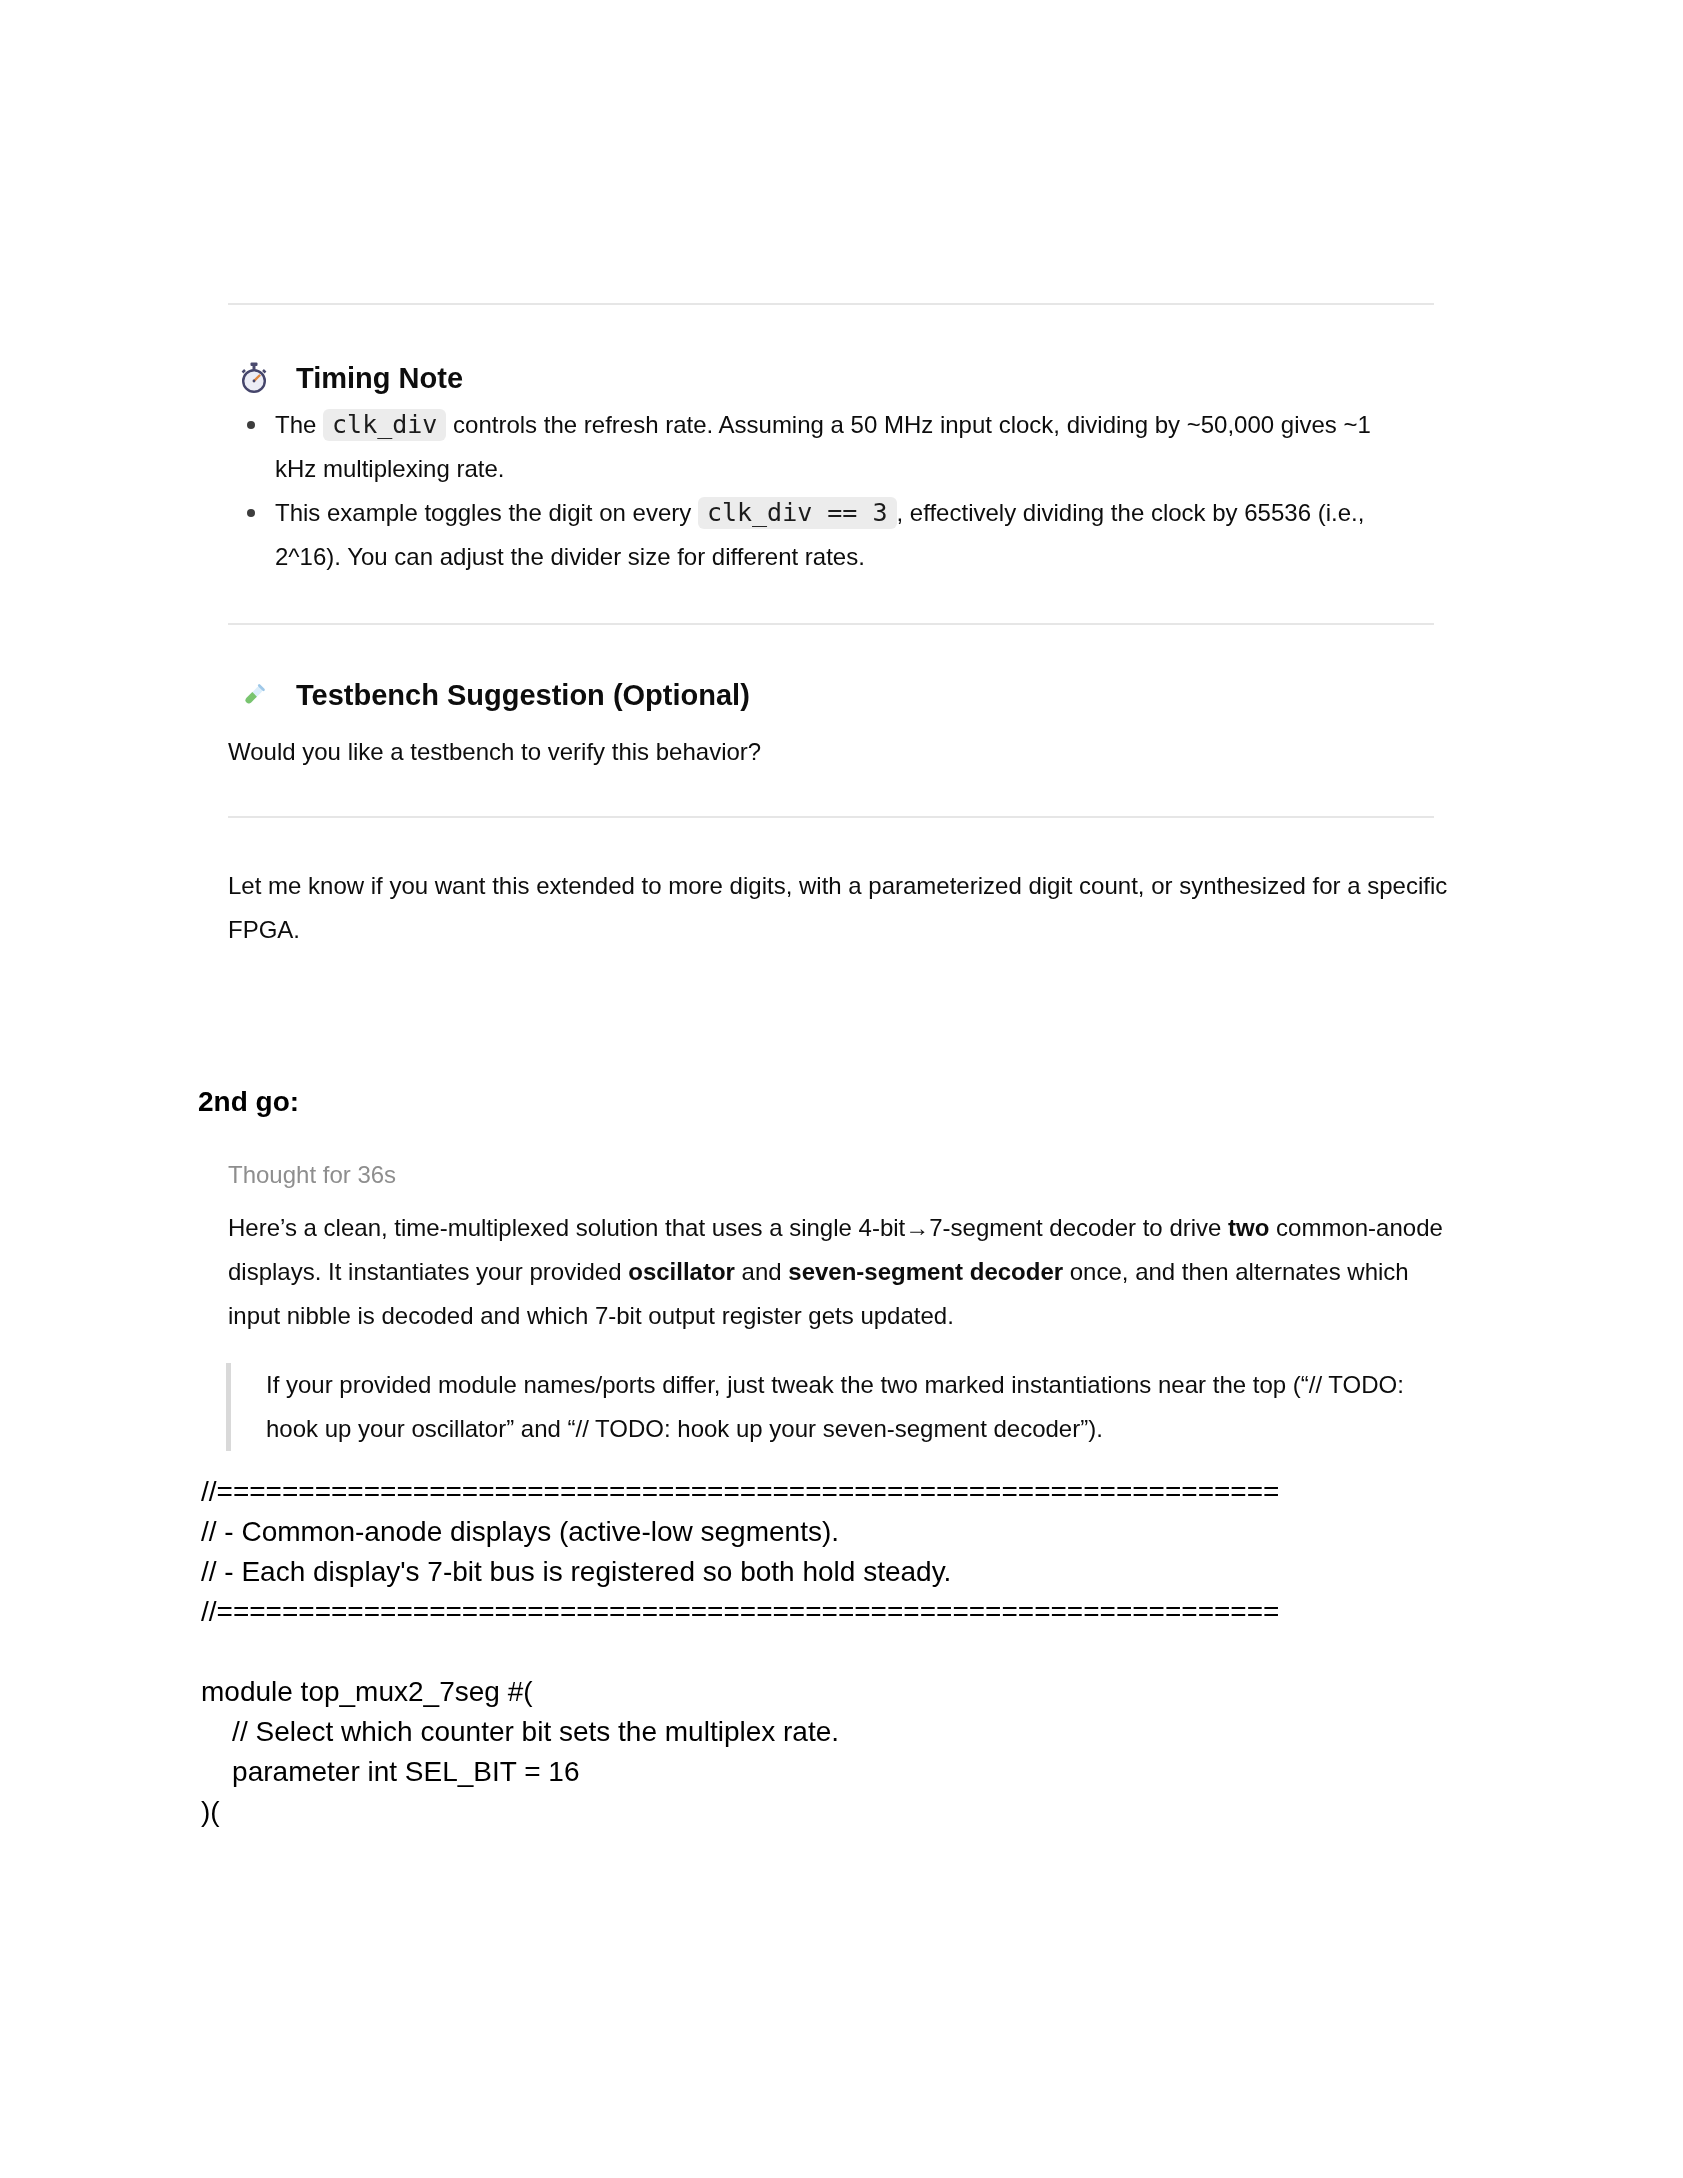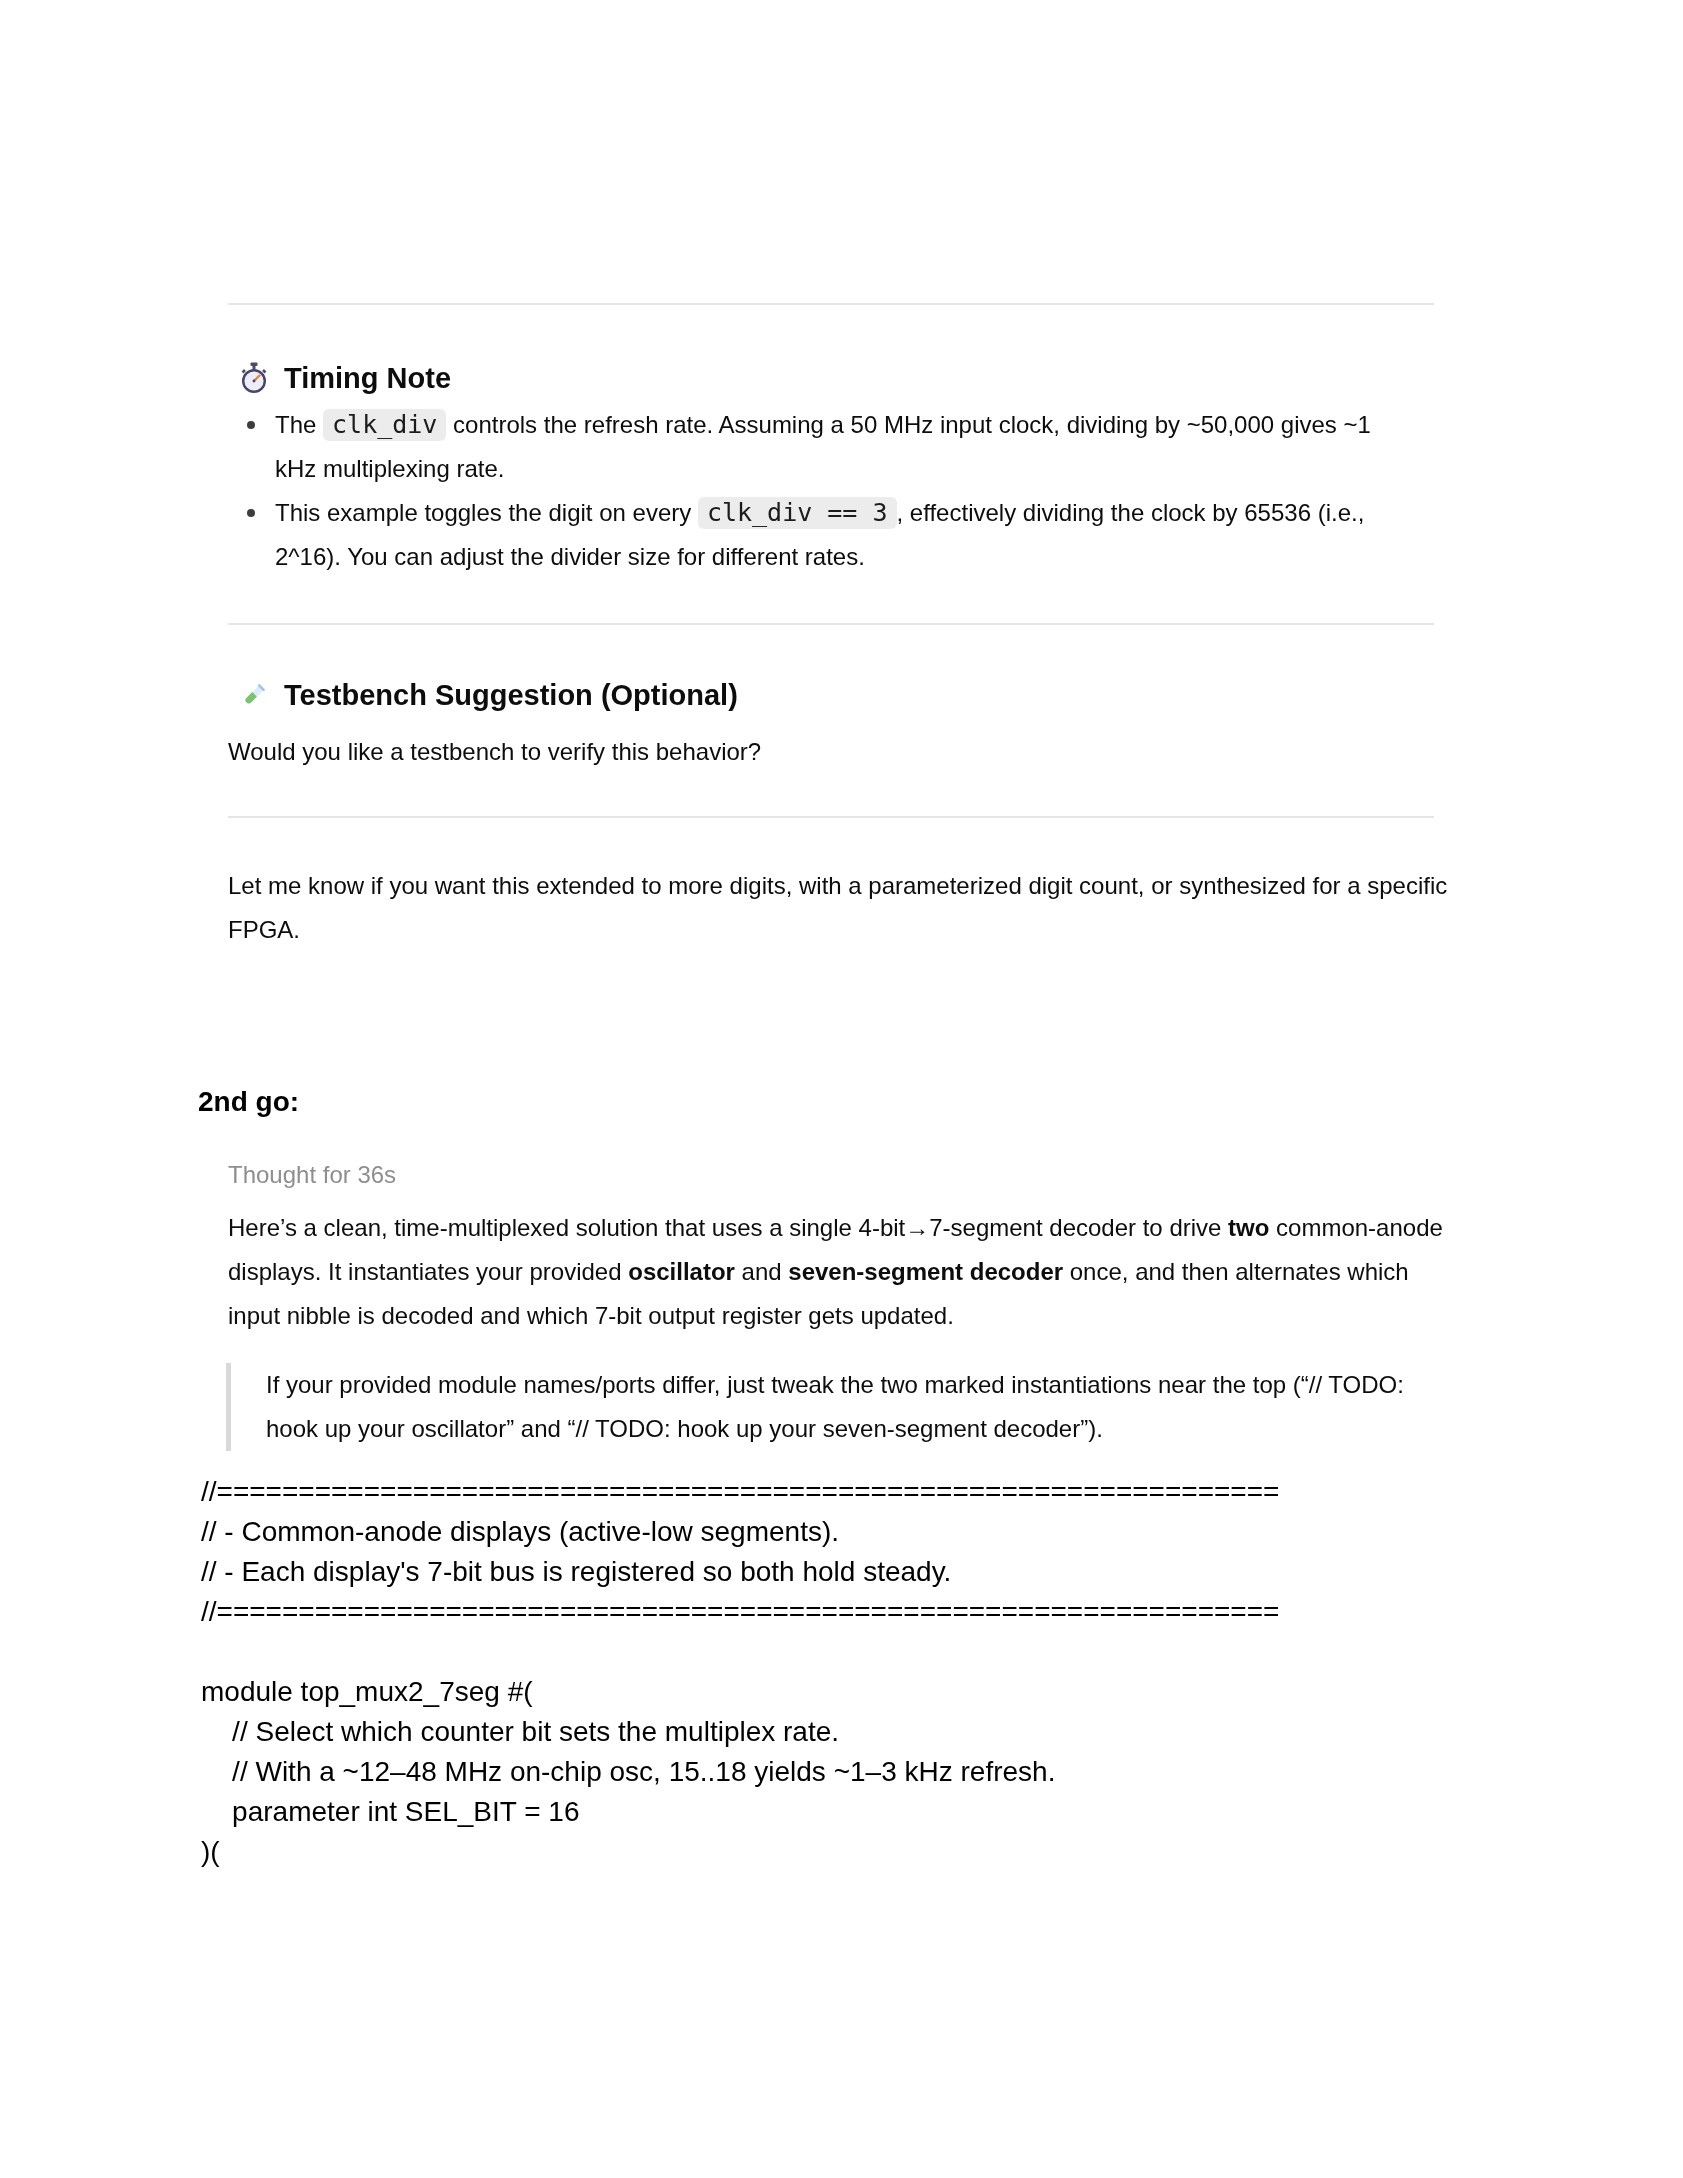--- a/index.html
+++ b/index.html
@@ -18,21 +18,21 @@
   }
   #hr1 { margin-top: 303px; }
   #hr2 { margin-top: 44px; }
   #hr3 { margin-top: 42px; }
 
   .chat-heading {
     margin: 53px 0 0 228px;
     padding-left: 12px;
     display: flex;
     align-items: center;
-    gap: 16px;
+    gap: 28px;
     font-size: 29px;
     font-weight: 700;
     line-height: 40px;
     height: 40px;
     color: #0d0d0d;
   }
   #testbench-heading { margin-top: 50px; }
   .chat-heading .hicon { width: 28px; height: 32px; flex: 0 0 auto; }
 
   .bullets {
@@ -167,19 +167,18 @@
   <blockquote class="module-note">If your provided module names/ports differ, just tweak the two marked instantiations near the top (“// TODO: hook up your oscillator” and “// TODO: hook up your seven-segment decoder”).</blockquote>
 
   <div class="code-block">
     <div class="code-line">//=================================================================</div>
     <div class="code-line">// - Common-anode displays (active-low segments).</div>
     <div class="code-line">// - Each display's 7-bit bus is registered so both hold steady.</div>
     <div class="code-line">//=================================================================</div>
     <div class="code-line"></div>
     <div class="code-line">module top_mux2_7seg #(</div>
     <div class="code-line">    // Select which counter bit sets the multiplex rate.</div>
-    <div class="code-line">    // With a ~12–48 MHz on-chip osc, 15..18 yields ~1–3 kHz refresh.</div>
     <div class="code-line">    parameter int SEL_BIT = 16</div>
     <div class="code-line">)(</div>
   </div>
 
 </div>
 
 
 </body></html>

